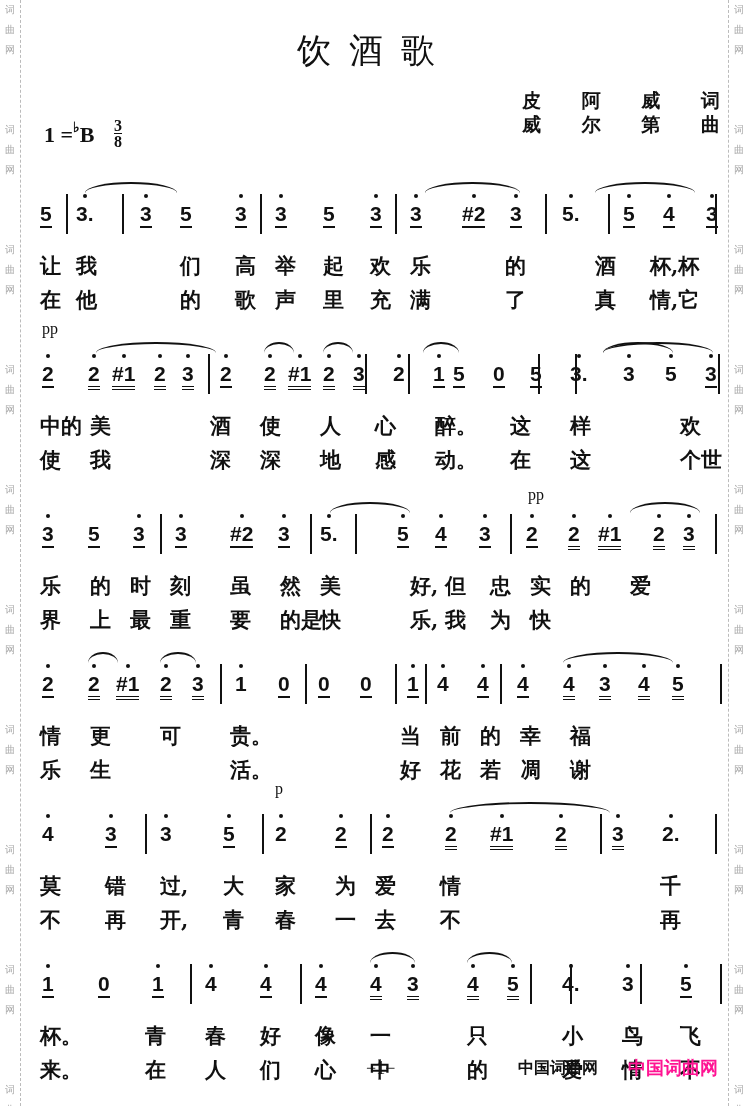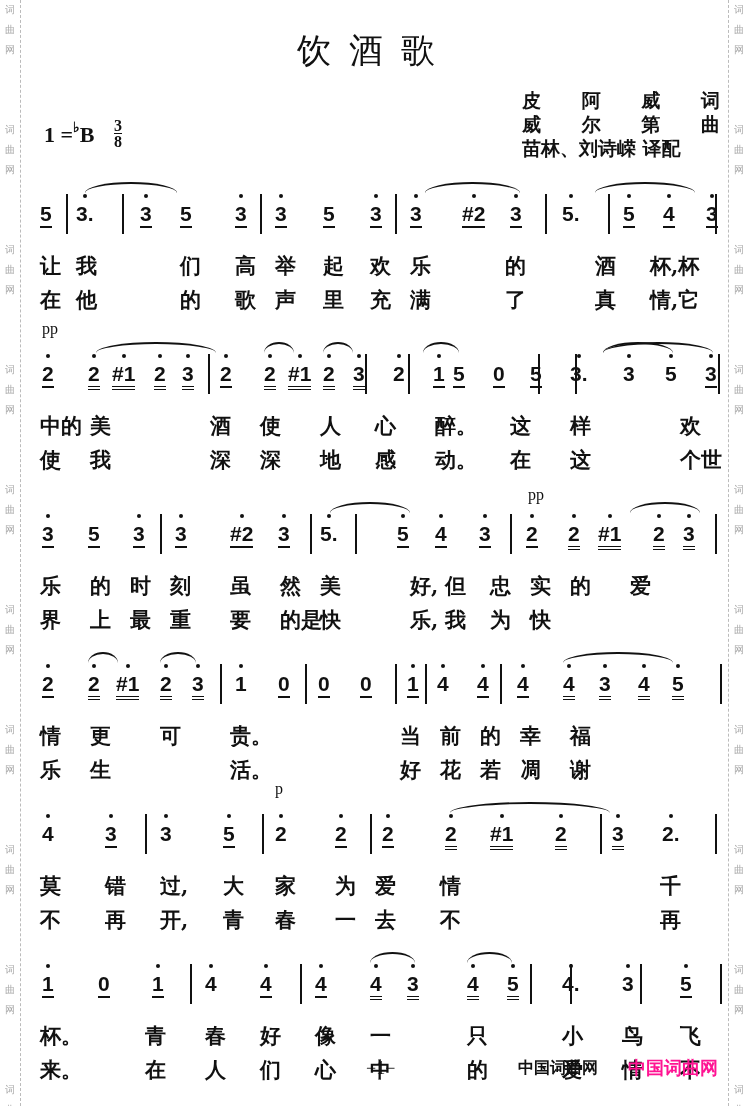--- a/index.html
+++ b/index.html
@@ -104,21 +104,20 @@
     <span>阿</span>
     <span>威</span>
     <span>词</span>
   </div>
   <div class="row">
     <span>威</span>
     <span>尔</span>
     <span>第</span>
     <span>曲</span>
   </div>
-  <div class="row">苗林、刘诗嵘  译配</div>
 </div>
 
 <div class="key">
   <span>1 =</span><span class="flat">♭</span><span>B</span>
 </div>
 <div class="timesig">
   <div class="num">3</div>
   <div>8</div>
 </div>
 

